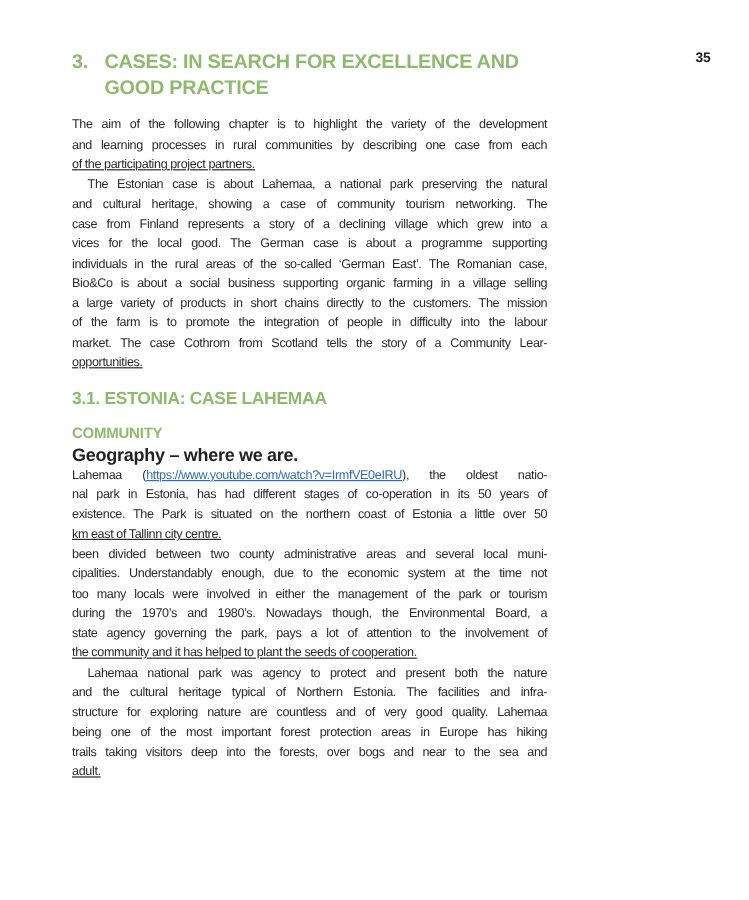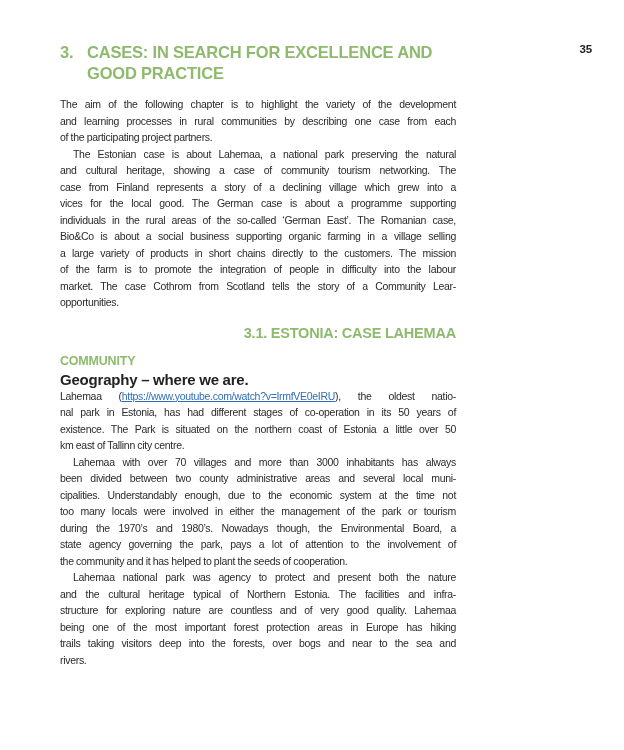--- a/index.html
+++ b/index.html
@@ -21,26 +21,26 @@
     font-size:16.5px;line-height:21px;letter-spacing:-0.2px;
     margin:0 0 12px 0;
   }
   .chapter-heading .num{width:27px;flex:0 0 27px;}
   .body-text{
     font-size:10.5px;line-height:16.5px;letter-spacing:-0.3px;
     word-spacing:-0.2px;
   }
   .para{margin:0;}
   .tline{text-align:justify;text-align-last:justify;white-space:normal;}
-  .para .tline:last-child{text-align:left;text-align-last:left;}
+  .para .tline:last-child{text-align:left;text-align-last:left;text-decoration:underline;}
   .tline.indent{text-indent:13px;}
   .force-just{text-align:justify;text-align-last:justify;}
   .section-heading{
     color:#8dba6d;font-weight:700;font-size:14.5px;line-height:18px;
-    letter-spacing:-0.2px;margin:13px 0 0 0;text-align:right;
+    letter-spacing:-0.2px;margin:13px 0 0 0;
   }
   .sub-heading{
     color:#8dba6d;font-weight:700;font-size:12.5px;line-height:16px;
     letter-spacing:-0.2px;margin:11px 0 0 0;
   }
   .geo-title{
     font-weight:700;color:#222;font-size:15px;line-height:16px;
     letter-spacing:-0.2px;margin:3px 0 0 0;
   }
   a.doc-link{color:#2f6eb6;text-decoration:underline;cursor:pointer;}
@@ -88,32 +88,31 @@
     <div class="para">
       <div class="force-just"><span>Lahemaa (</span><a class="doc-link" href="#">https://www.youtube.com/watch?v=IrmfVE0eIRU</a><span>), the oldest natio-</span></div>
       <div class="para">
           <div class="tline">nal park in Estonia, has had different stages of co-operation in its 50 years of</div>
           <div class="tline">existence. The Park is situated on the northern coast of Estonia a little over 50</div>
           <div class="tline">km east of Tallinn city centre.</div>
         </div>
     </div>
 
     <div class="para">
-        <div class="tline indent">Lahemaa with over 70 villages and more than 3000 inhabitants has always</div>
         <div class="tline">been divided between two county administrative areas and several local muni-</div>
         <div class="tline">cipalities. Understandably enough, due to the economic system at the time not</div>
         <div class="tline">too many locals were involved in either the management of the park or tourism</div>
         <div class="tline">during the 1970’s and 1980’s. Nowadays though, the Environmental Board, a</div>
         <div class="tline">state agency governing the park, pays a lot of attention to the involvement of</div>
         <div class="tline">the community and it has helped to plant the seeds of cooperation.</div>
       </div>
 
     <div class="para">
         <div class="tline indent">Lahemaa national park was agency to protect and present both the nature</div>
         <div class="tline">and the cultural heritage typical of Northern Estonia. The facilities and infra-</div>
         <div class="tline">structure for exploring nature are countless and of very good quality. Lahemaa</div>
         <div class="tline">being one of the most important forest protection areas in Europe has hiking</div>
         <div class="tline">trails taking visitors deep into the forests, over bogs and near to the sea and</div>
-        <div class="tline">rivers.</div>
+        <div class="tline">adult.</div>
       </div>
 
   </div>
 </div>
 
 </body></html>

